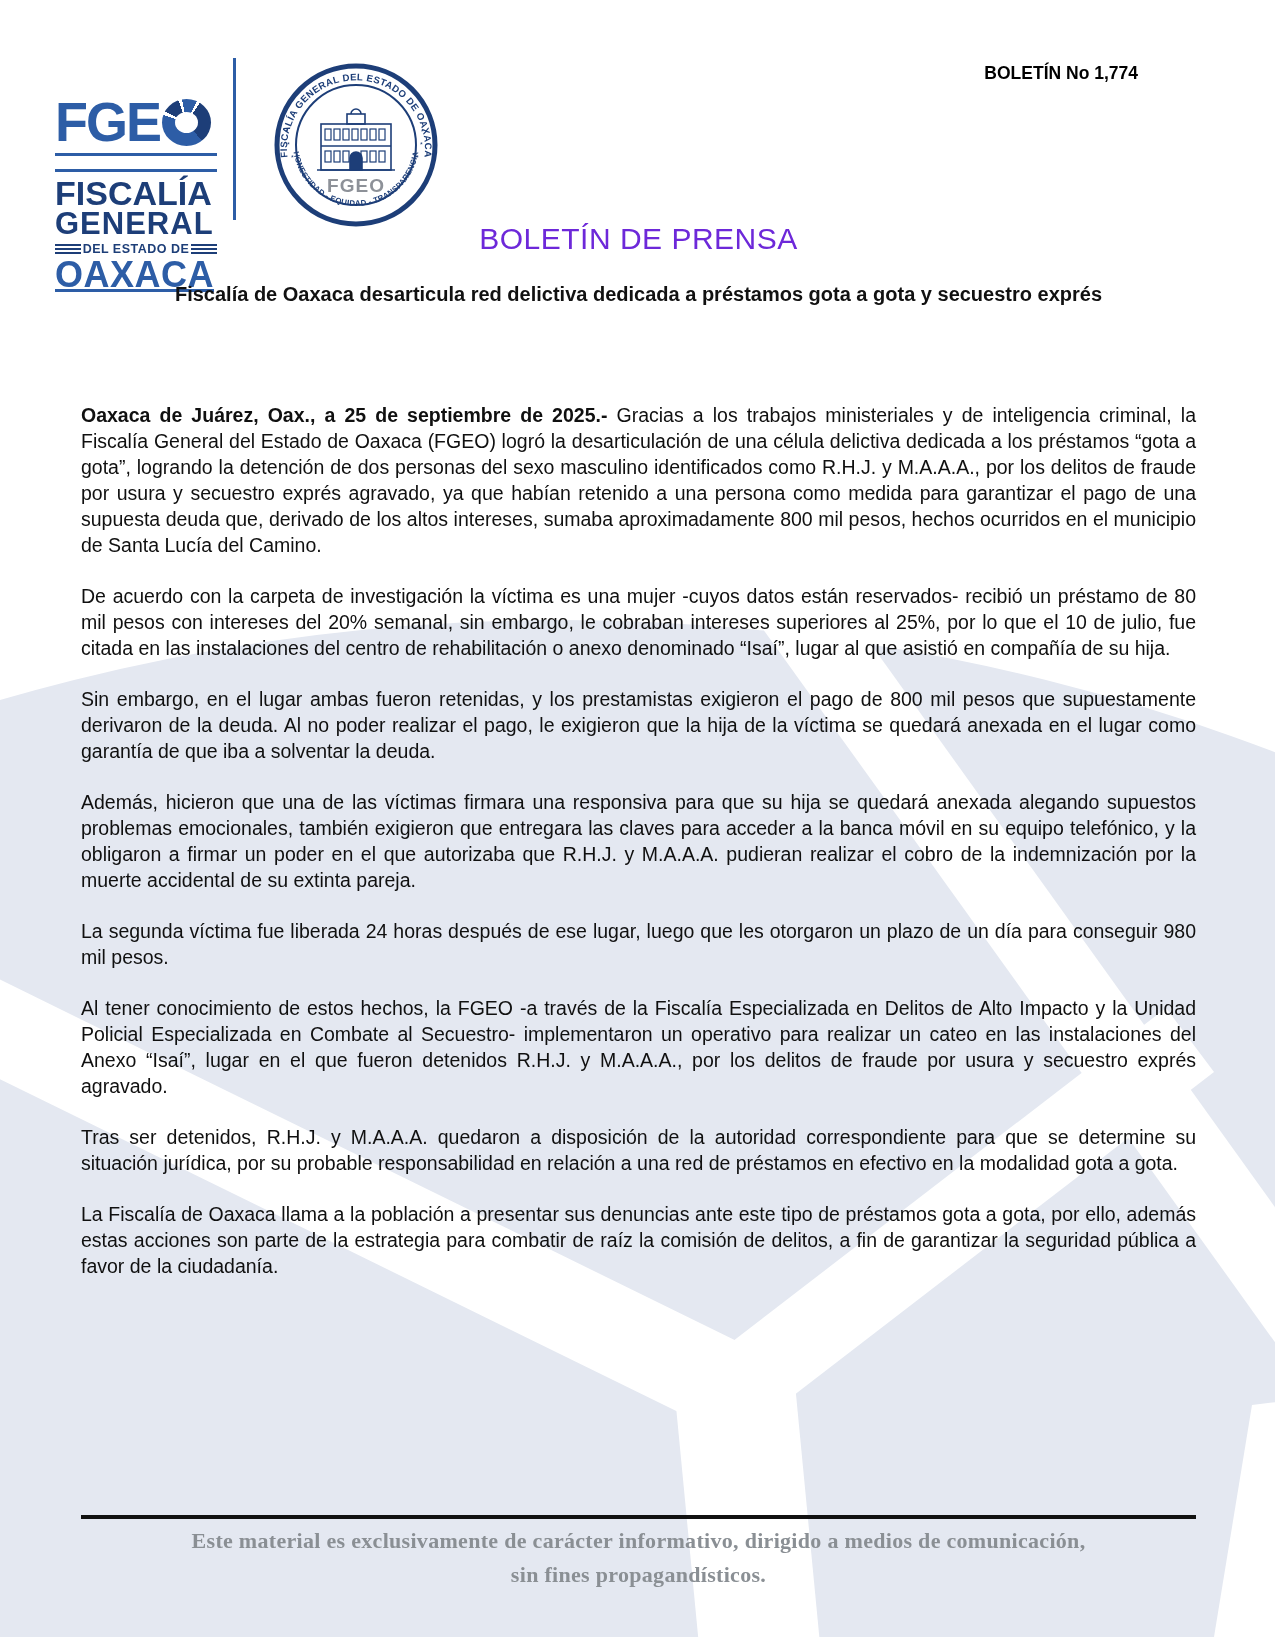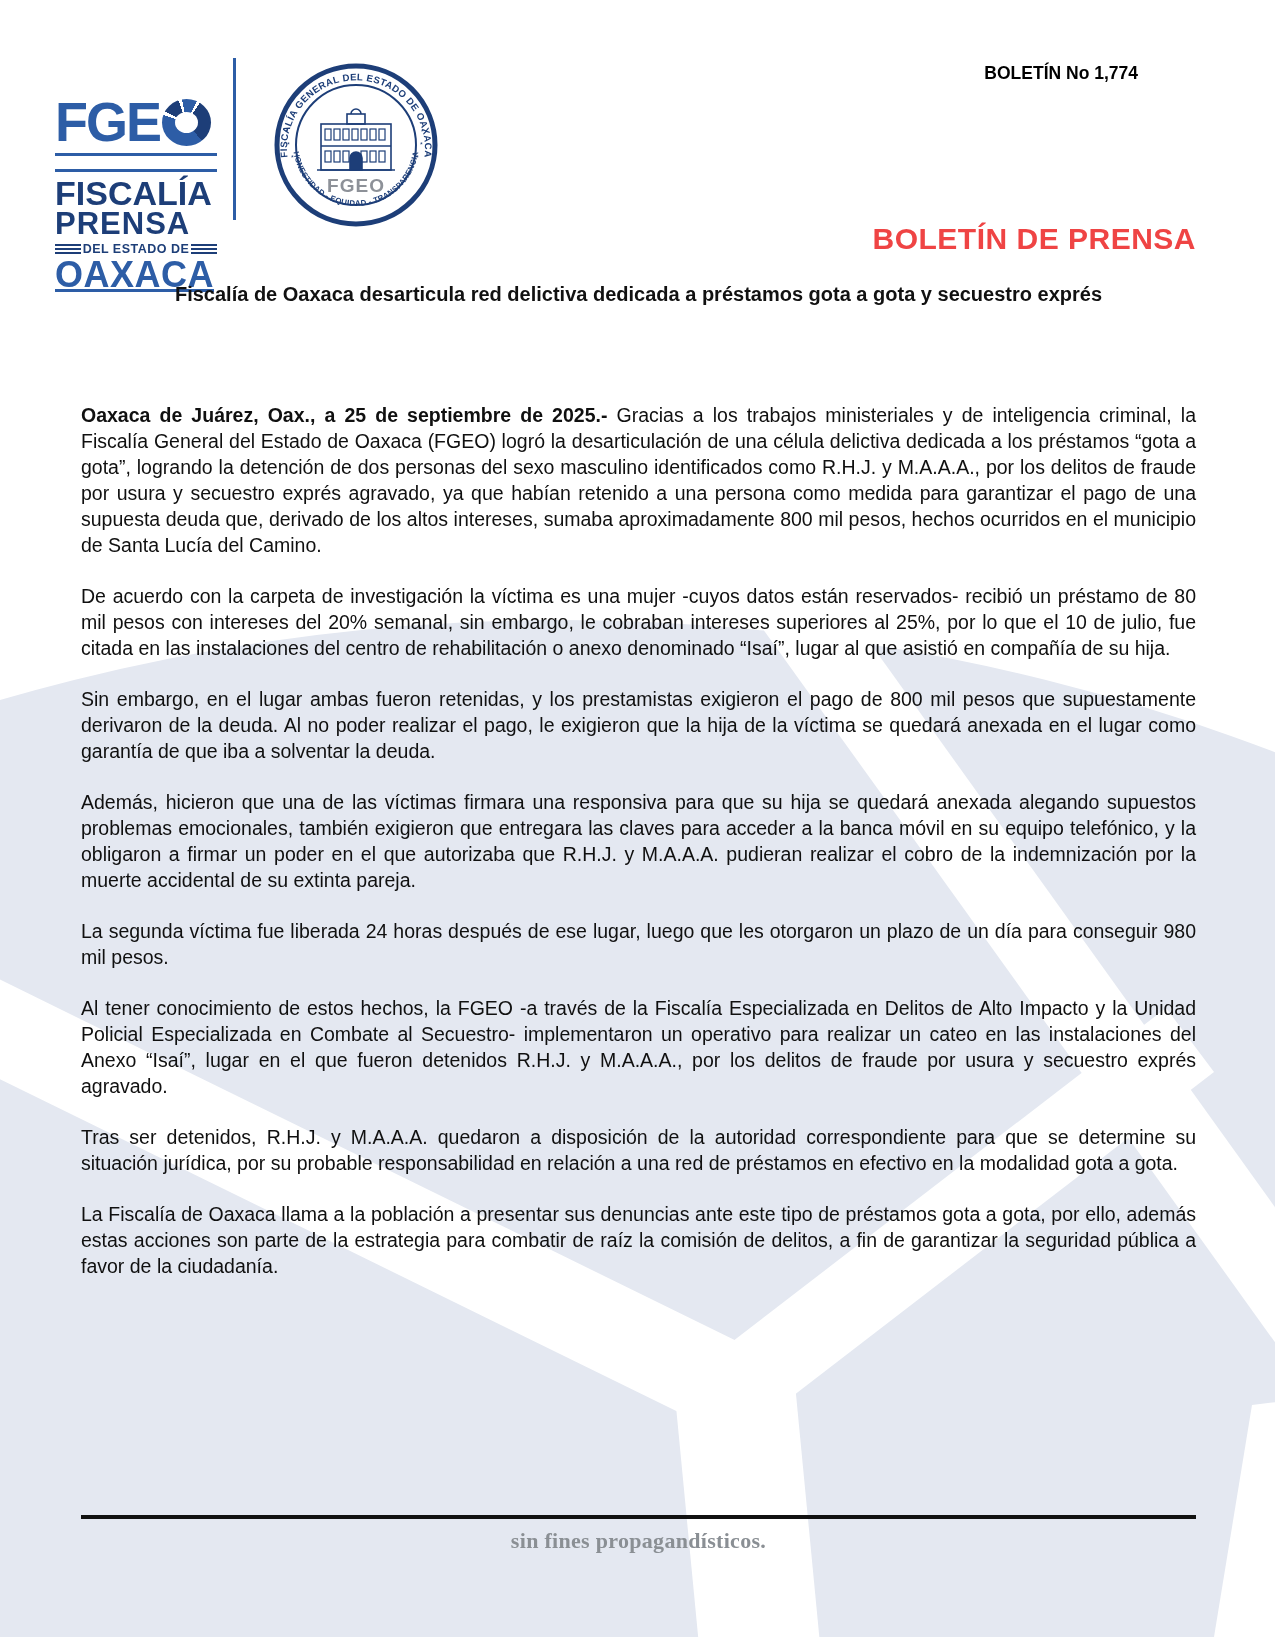--- a/index.html
+++ b/index.html
@@ -22,21 +22,21 @@
   .wm-delestado{display:flex;align-items:center;justify-content:space-between;margin:3px 0 2px 0;}
   .tri-lines{width:26px;height:10px;background:repeating-linear-gradient(#1d3e78 0 2px,transparent 2px 4px);}
   .wm-delestado span.txt{font-weight:bold;font-size:12.5px;color:#1d3e78;letter-spacing:0.5px;}
   .wm-oaxaca{font-weight:bold;font-size:36px;line-height:34px;color:#2d5da6;letter-spacing:0.5px;text-decoration:underline;}
   .logo-divider{position:absolute;left:233px;top:58px;width:2.5px;height:162px;background:#2d5da6;z-index:2;}
   .seal{position:absolute;left:273px;top:62px;z-index:2;}
 
   .bulletin-no{position:absolute;top:63px;right:137px;font-weight:bold;font-size:17.5px;color:#000;z-index:2;}
 
   
-  .doc-title{position:absolute;top:222px;left:81px;width:1115px;text-align:right;font-weight:bold;font-size:30px;letter-spacing:0.5px;color:#ef4444;z-index:2;}
+  .doc-title{position:absolute;top:222px;left:81px;width:1115px;text-align:center;font-weight:normal;font-size:30px;letter-spacing:0.5px;color:#6d28d9;z-index:2;}
   .headline{position:absolute;top:283px;left:81px;width:1115px;text-align:center;font-weight:bold;font-size:20px;color:#111;z-index:2;}
   .subtitle{position:absolute;top:328px;left:81px;width:1115px;font-style:italic;font-size:20px;line-height:27px;text-align:justify;word-spacing:3px;color:#111;z-index:2;}
   .body-copy{position:absolute;top:402px;left:81px;width:1115px;z-index:2;}
   .body-copy p{margin:0 0 25px 0;font-size:19.5px;line-height:26px;text-align:justify;color:#101010;}
   .body-copy p b{font-weight:bold;}
 
   
   .footer-rule{position:absolute;top:1515px;left:81px;width:1115px;height:3.5px;background:#111;z-index:2;}
   .footer-note{position:absolute;top:1524px;left:81px;width:1115px;text-align:center;z-index:2;
     font-family:"Liberation Serif",serif;font-weight:bold;font-size:22px;line-height:34px;color:#8a8f94;letter-spacing:0.3px;}
@@ -62,21 +62,21 @@
     </g>
   </svg>
 
   <div class="wordmark">
     <div class="fgeo-row">
       <span class="fgeo-acronym">FGE</span>
       <span class="o-glyph"></span>
     </div>
     <div class="double-rules"></div>
     <div class="wm-fiscalia">FISCALÍA</div>
-    <div class="wm-general">PRENSA</div>
+    <div class="wm-general">GENERAL</div>
     <div class="wm-delestado">
       <span class="tri-lines"></span>
       <span class="txt">DEL ESTADO DE</span>
       <span class="tri-lines"></span>
     </div>
     <div class="wm-oaxaca">OAXACA</div>
   </div>
 
   <div class="logo-divider"></div>
 
@@ -147,16 +147,17 @@
       <p><b></b><span>Al tener conocimiento de estos hechos, la FGEO -a través de la Fiscalía Especializada en Delitos de Alto Impacto y la Unidad Policial Especializada en Combate al Secuestro- implementaron un operativo para realizar un cateo en las instalaciones del Anexo “Isaí”, lugar en el que fueron detenidos R.H.J. y M.A.A.A., por los delitos de fraude por usura y secuestro exprés agravado.</span></p>
 
       <p><b></b><span>Tras ser detenidos, R.H.J. y M.A.A.A. quedaron a disposición de la autoridad correspondiente para que se determine su situación jurídica, por su probable responsabilidad en relación a una red de préstamos en efectivo en la modalidad gota a gota.</span></p>
 
       <p><b></b><span>La Fiscalía de Oaxaca llama a la población a presentar sus denuncias ante este tipo de préstamos gota a gota, por ello, además estas acciones son parte de la estrategia para combatir de raíz la comisión de delitos, a fin de garantizar la seguridad pública a favor de la ciudadanía.</span></p>
 
   </div>
 
   <div class="footer-rule"></div>
   <div class="footer-note">
+    <div>Este material es exclusivamente de carácter informativo, dirigido a medios de comunicación,</div>
     <div>sin fines propagandísticos.</div>
   </div>
 
 </div>
 
 </body></html>

